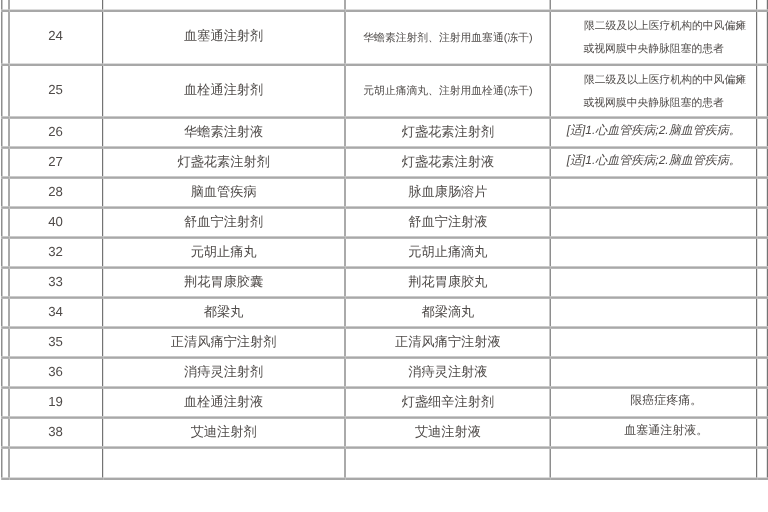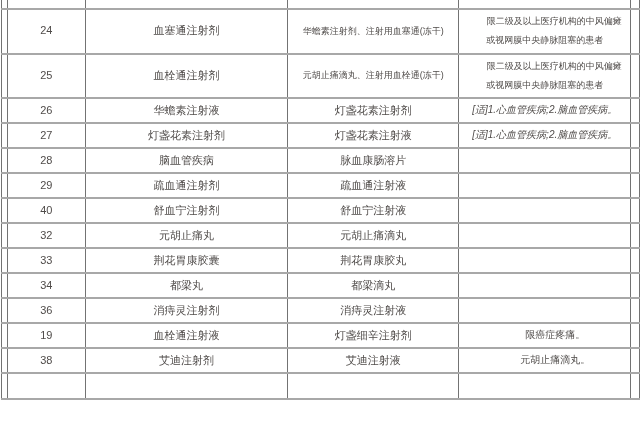--- a/index.html
+++ b/index.html
@@ -95,28 +95,20 @@
         <tr class="normal">
           <td></td>
           <td>28</td>
           <td>脑血管疾病</td>
           <td class="cell-form">脉血康肠溶片</td>
           <td></td>
           <td></td>
         </tr>
         <tr class="normal">
           <td></td>
-          <td>29</td>
-          <td>疏血通注射剂</td>
-          <td class="cell-form">疏血通注射液</td>
-          <td></td>
-          <td></td>
-        </tr>
-        <tr class="normal">
-          <td></td>
           <td>40</td>
           <td>舒血宁注射剂</td>
           <td class="cell-form">舒血宁注射液</td>
           <td></td>
           <td></td>
         </tr>
         <tr class="normal">
           <td></td>
           <td>32</td>
           <td>元胡止痛丸</td>
@@ -135,40 +127,48 @@
         <tr class="normal">
           <td></td>
           <td>34</td>
           <td>都梁丸</td>
           <td class="cell-form">都梁滴丸</td>
           <td></td>
           <td></td>
         </tr>
         <tr class="normal">
           <td></td>
+          <td>35</td>
+          <td>正清风痛宁注射剂</td>
+          <td class="cell-form">正清风痛宁注射液</td>
+          <td></td>
+          <td></td>
+        </tr>
+        <tr class="normal">
+          <td></td>
           <td>36</td>
           <td>消痔灵注射剂</td>
           <td class="cell-form">消痔灵注射液</td>
           <td></td>
           <td></td>
         </tr>
         <tr class="normal">
           <td></td>
           <td>19</td>
           <td>血栓通注射液</td>
           <td class="cell-form">灯盏细辛注射剂</td>
           <td class="cell-note indent">限癌症疼痛。</td>
           <td></td>
         </tr>
         <tr class="normal">
           <td></td>
           <td>38</td>
           <td>艾迪注射剂</td>
           <td class="cell-form">艾迪注射液</td>
-          <td class="cell-note indent">元胡止痛滴丸。</td>
+          <td class="cell-note indent">血塞通注射液。</td>
           <td></td>
         </tr>
         <tr class="partial">
           <td></td>
           <td></td>
           <td></td>
           <td></td>
           <td></td>
           <td></td>
         </tr>

